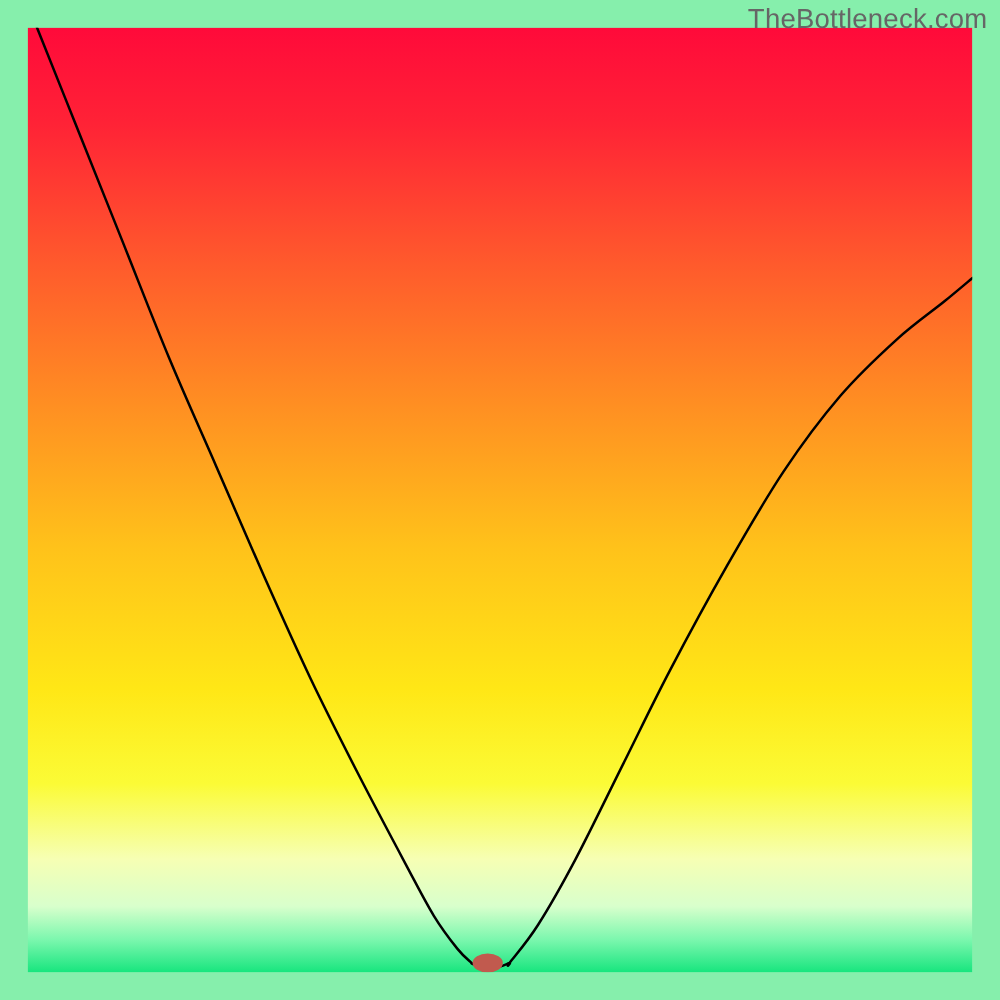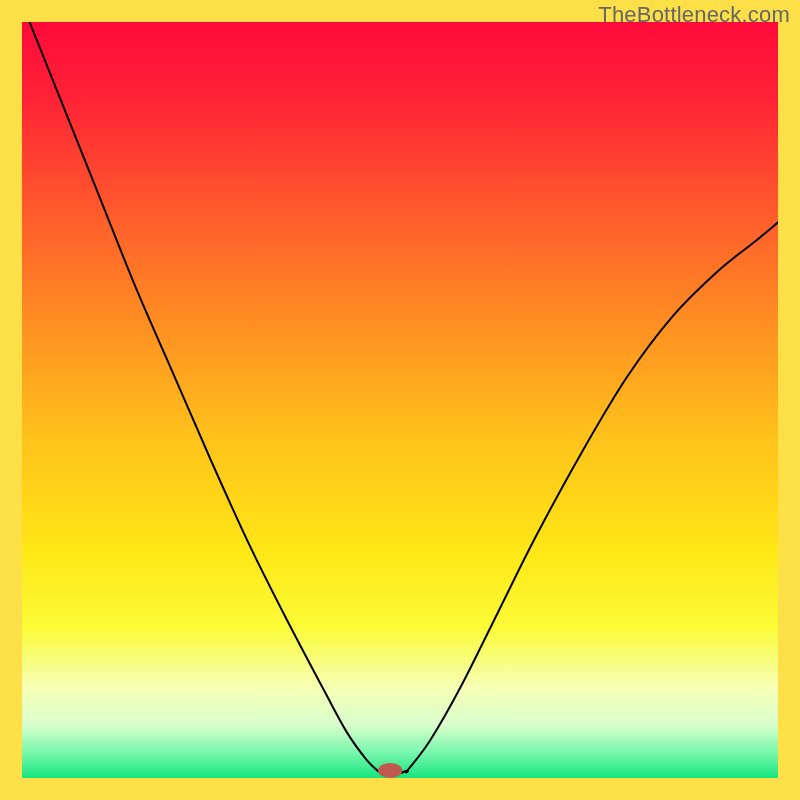--- a/index.html
+++ b/index.html
@@ -7,21 +7,21 @@
     padding: 0;
     width: 800px;
     height: 800px;
     background: #000000;
     overflow: hidden;
     font-family: Arial, Helvetica, sans-serif;
   }
   .frame {
     position: absolute;
     inset: 0;
-    background: #fde047;
+    background: #86efac;
   }
   .plot-area {
     position: absolute;
     left: 22px;
     top: 22px;
     width: 756px;
     height: 756px;
     overflow: hidden;
   }
   .watermark {

